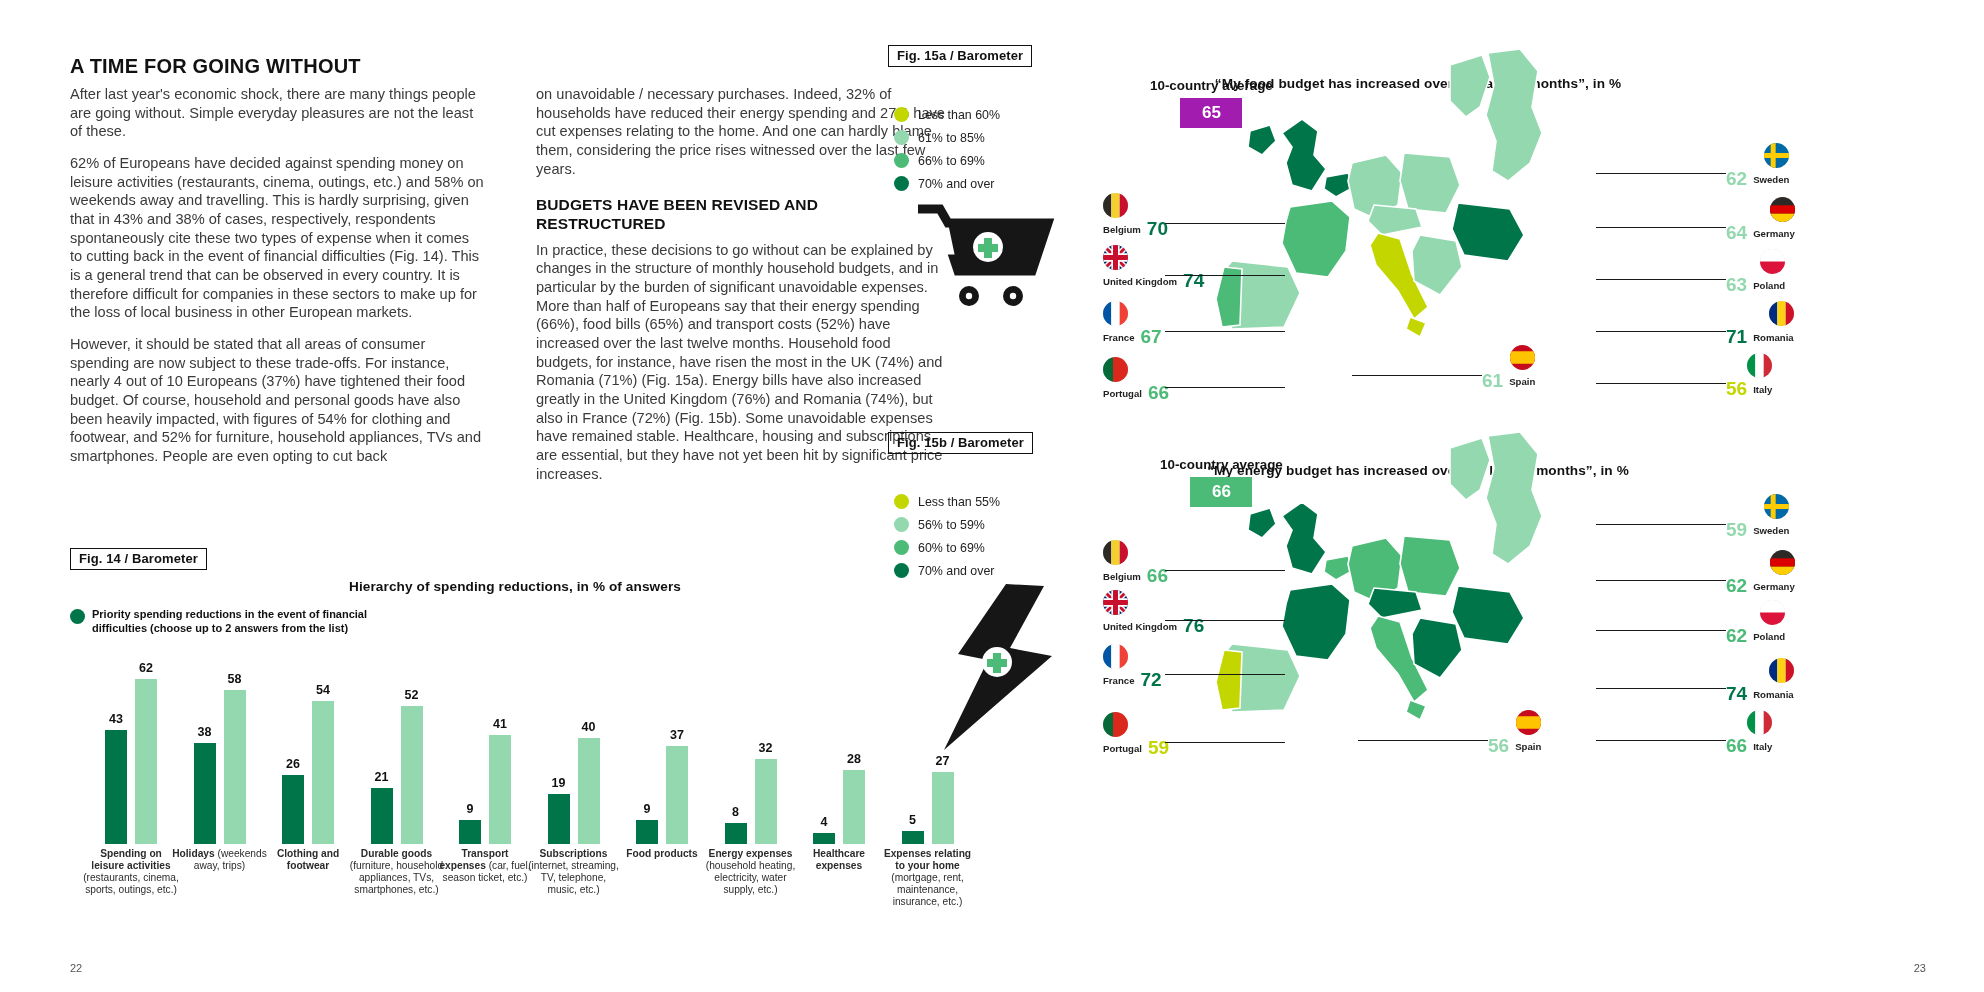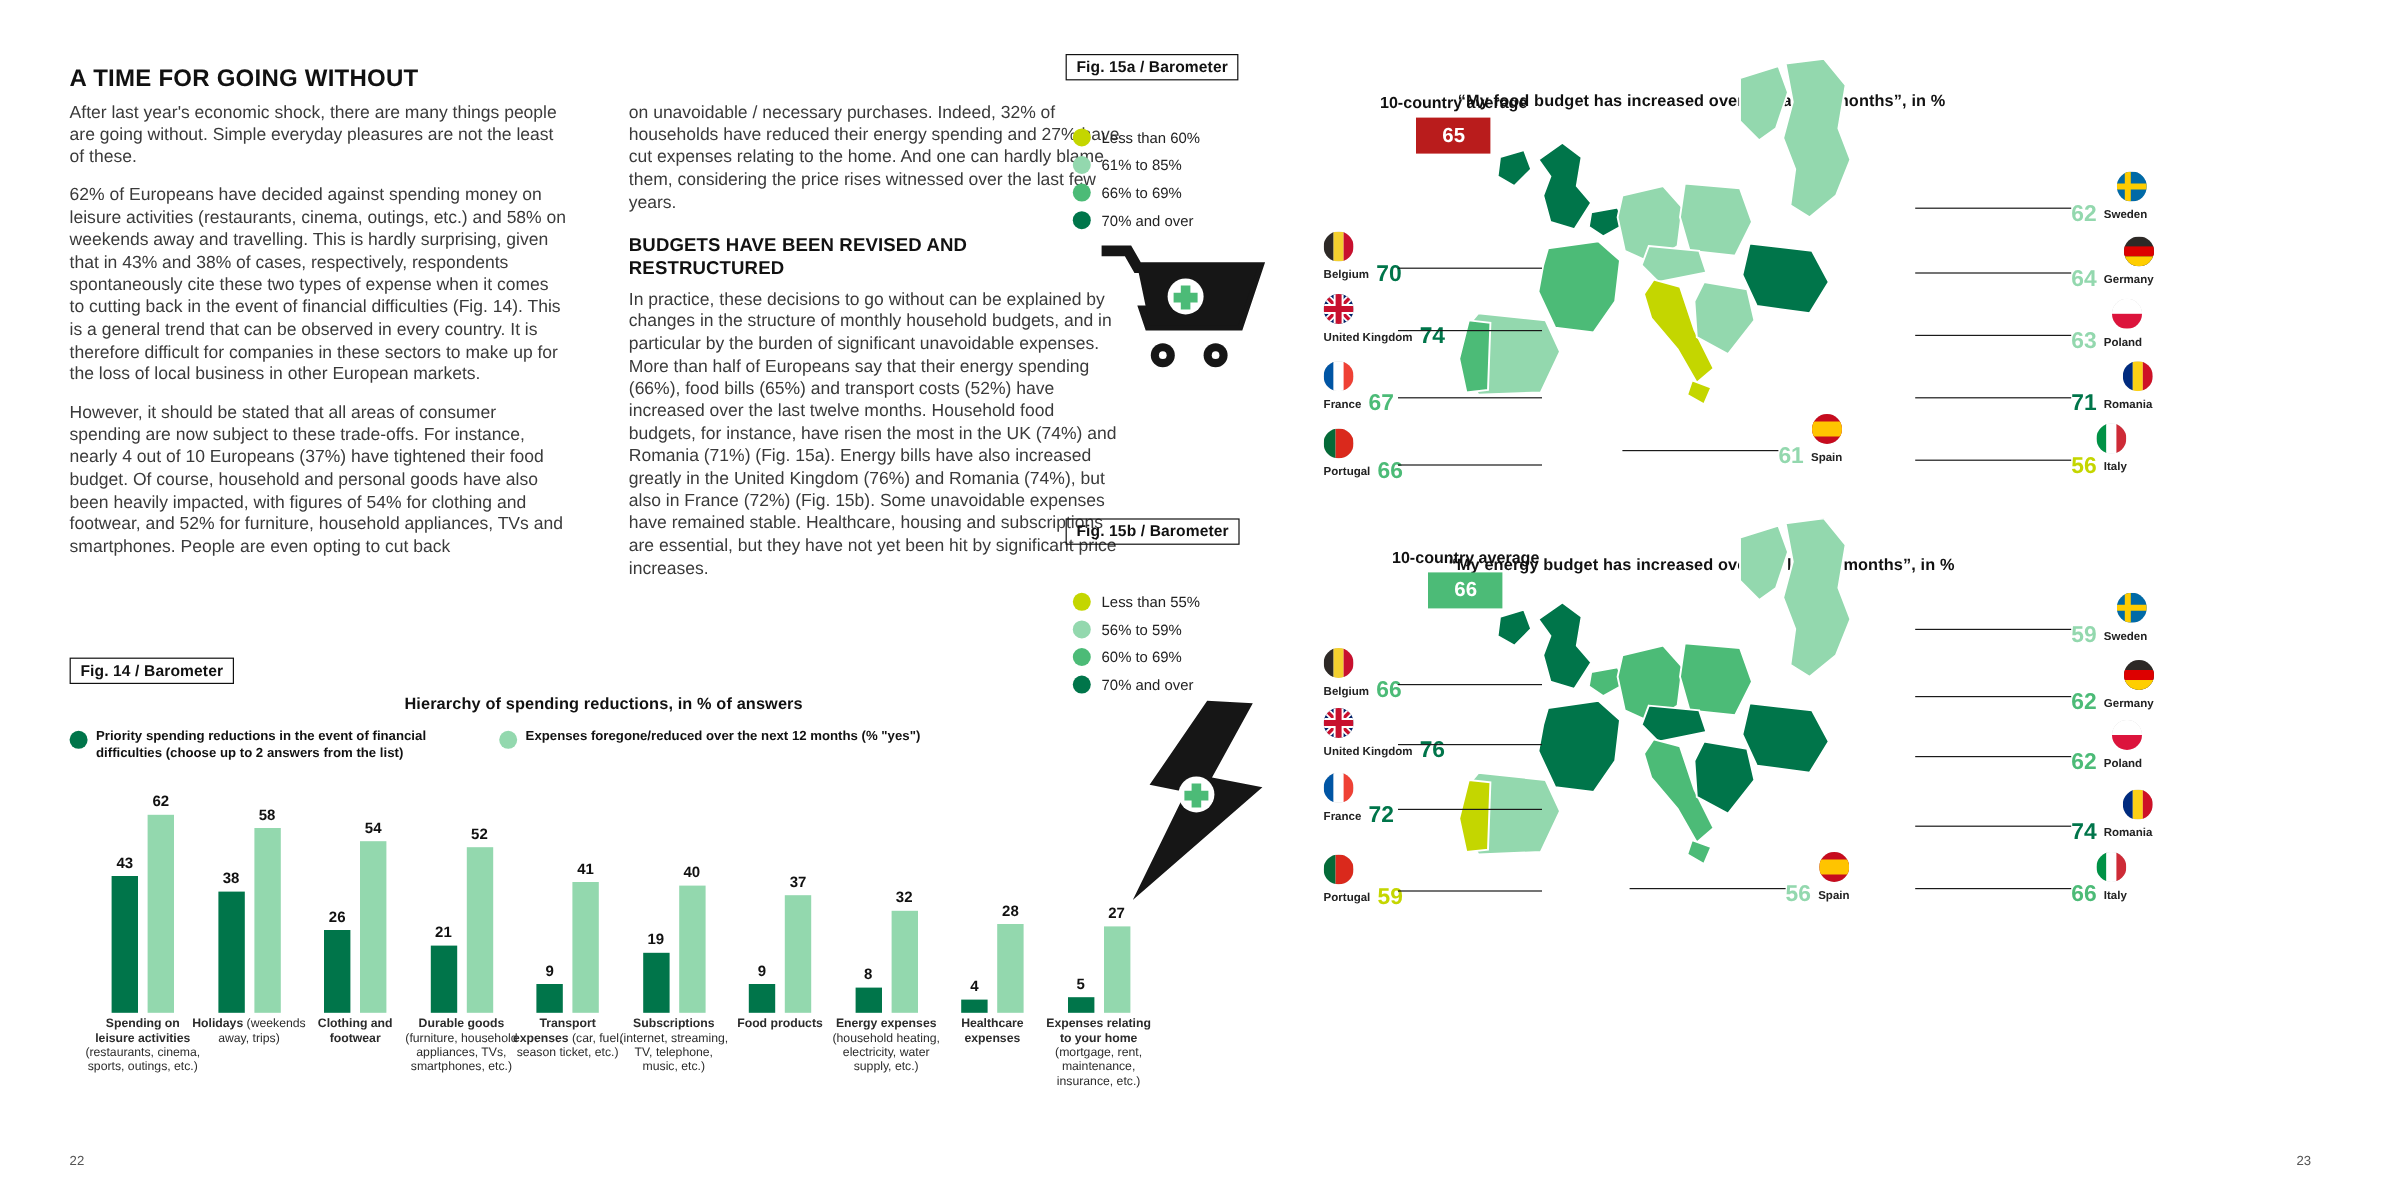--- a/index.html
+++ b/index.html
@@ -7,21 +7,21 @@
   body {
     width:1984px; height:992px;
     background:#ffffff;
     font-family:"Liberation Sans", sans-serif;
     color:#2b2b2b;
     overflow:hidden;
     position:relative;
   }
   .spread { display:flex; width:1984px; height:992px; }
   .page { position:relative; height:992px; }
-  .page-left  { width:992px; }
+  .page-left  { width:992px;margin-left:12px; }
   .page-right { width:992px; }
 
   
   .article { position:absolute; left:58px; top:55px; width:880px; }
   h1.headline {
     font-size:20px; font-weight:bold; letter-spacing:.2px;
     margin:0 0 7px 0; color:#111; text-transform:uppercase;
   }
   h2.subhead {
     font-size:15.5px; font-weight:bold; letter-spacing:.1px;
@@ -126,24 +126,20 @@
     </div>
 
     <div class="fig14">
       <span class="fig-tag">Fig. 14 / Barometer</span>
       <div class="fig-title">Hierarchy of spending reductions, in % of answers</div>
 
       <div class="fig14-legend">
         <div class="leg-item leg-1">
           <span class="leg-dot" style="background:#00754a"></span>
           <span>Priority spending reductions in the event of financial difficulties (choose up to 2 answers from the list)</span>
-        </div>
-        <div class="leg-item leg-2">
-          <span class="leg-dot" style="background:#93d8ae"></span>
-          <span>Expenses foregone/reduced over the next 12 months (% "yes")</span>
         </div>
       </div>
 
       <div class="chart14" id="chart14">
           <div class="grp" style="left: 18px;">
             <div class="bar-wrap">
               <div class="bar-lbl" style="bottom: 118px;">43</div>
               <div class="bar" style="height: 114px; background: rgb(0, 117, 74);"></div>
             </div>
             <div class="bar-wrap">
@@ -296,21 +292,21 @@
       <path d="M68 35 h8 v6 h6 v8 h-6 v6 h-8 v-6 h-6 v-8 h6 z" fill="#4cbb77"></path>
       <circle cx="53" cy="93" r="10" fill="#161616"></circle>
         <circle cx="53" cy="93" r="3.2" fill="#fff"></circle>
       <circle cx="97" cy="93" r="10" fill="#161616"></circle>
         <circle cx="97" cy="93" r="3.2" fill="#fff"></circle>
     </svg>
   </div>
 
   <div class="avg-block" style="left:262px; top:33px;">
     <div class="avg-label">10-country average</div>
-    <div class="avg-box" style="background:#b91c1c">65</div>
+    <div class="avg-box" style="background:#a21caf">65</div>
   </div>
 
   <div class="mapsvg" style="left:240px; top:0px;">
     <svg width="620" height="360" viewBox="0 0 620 360">
 
       <path d="M360 8 l32 -4 18 22 -6 36 10 26 -12 30 -22 18 -16 -10 4 -30 -10 -26 8 -30 z" fill="#93d8ae" stroke="#fff" stroke-width="1.6"></path>
       <path d="M322 20 l32 -10 8 22 -10 30 -14 10 -16 -16 z" fill="#93d8ae" stroke="#fff" stroke-width="1.6"></path>
 
       <path d="M154 88 l20 -14 16 12 -4 24 12 14 -14 22 -20 -6 -6 -22 6 -16 z" fill="#00754a" stroke="#fff" stroke-width="1.6"></path>
       <path d="M122 86 l20 -6 6 16 -14 14 -14 -8 z" fill="#00754a" stroke="#fff" stroke-width="1.6"></path>

